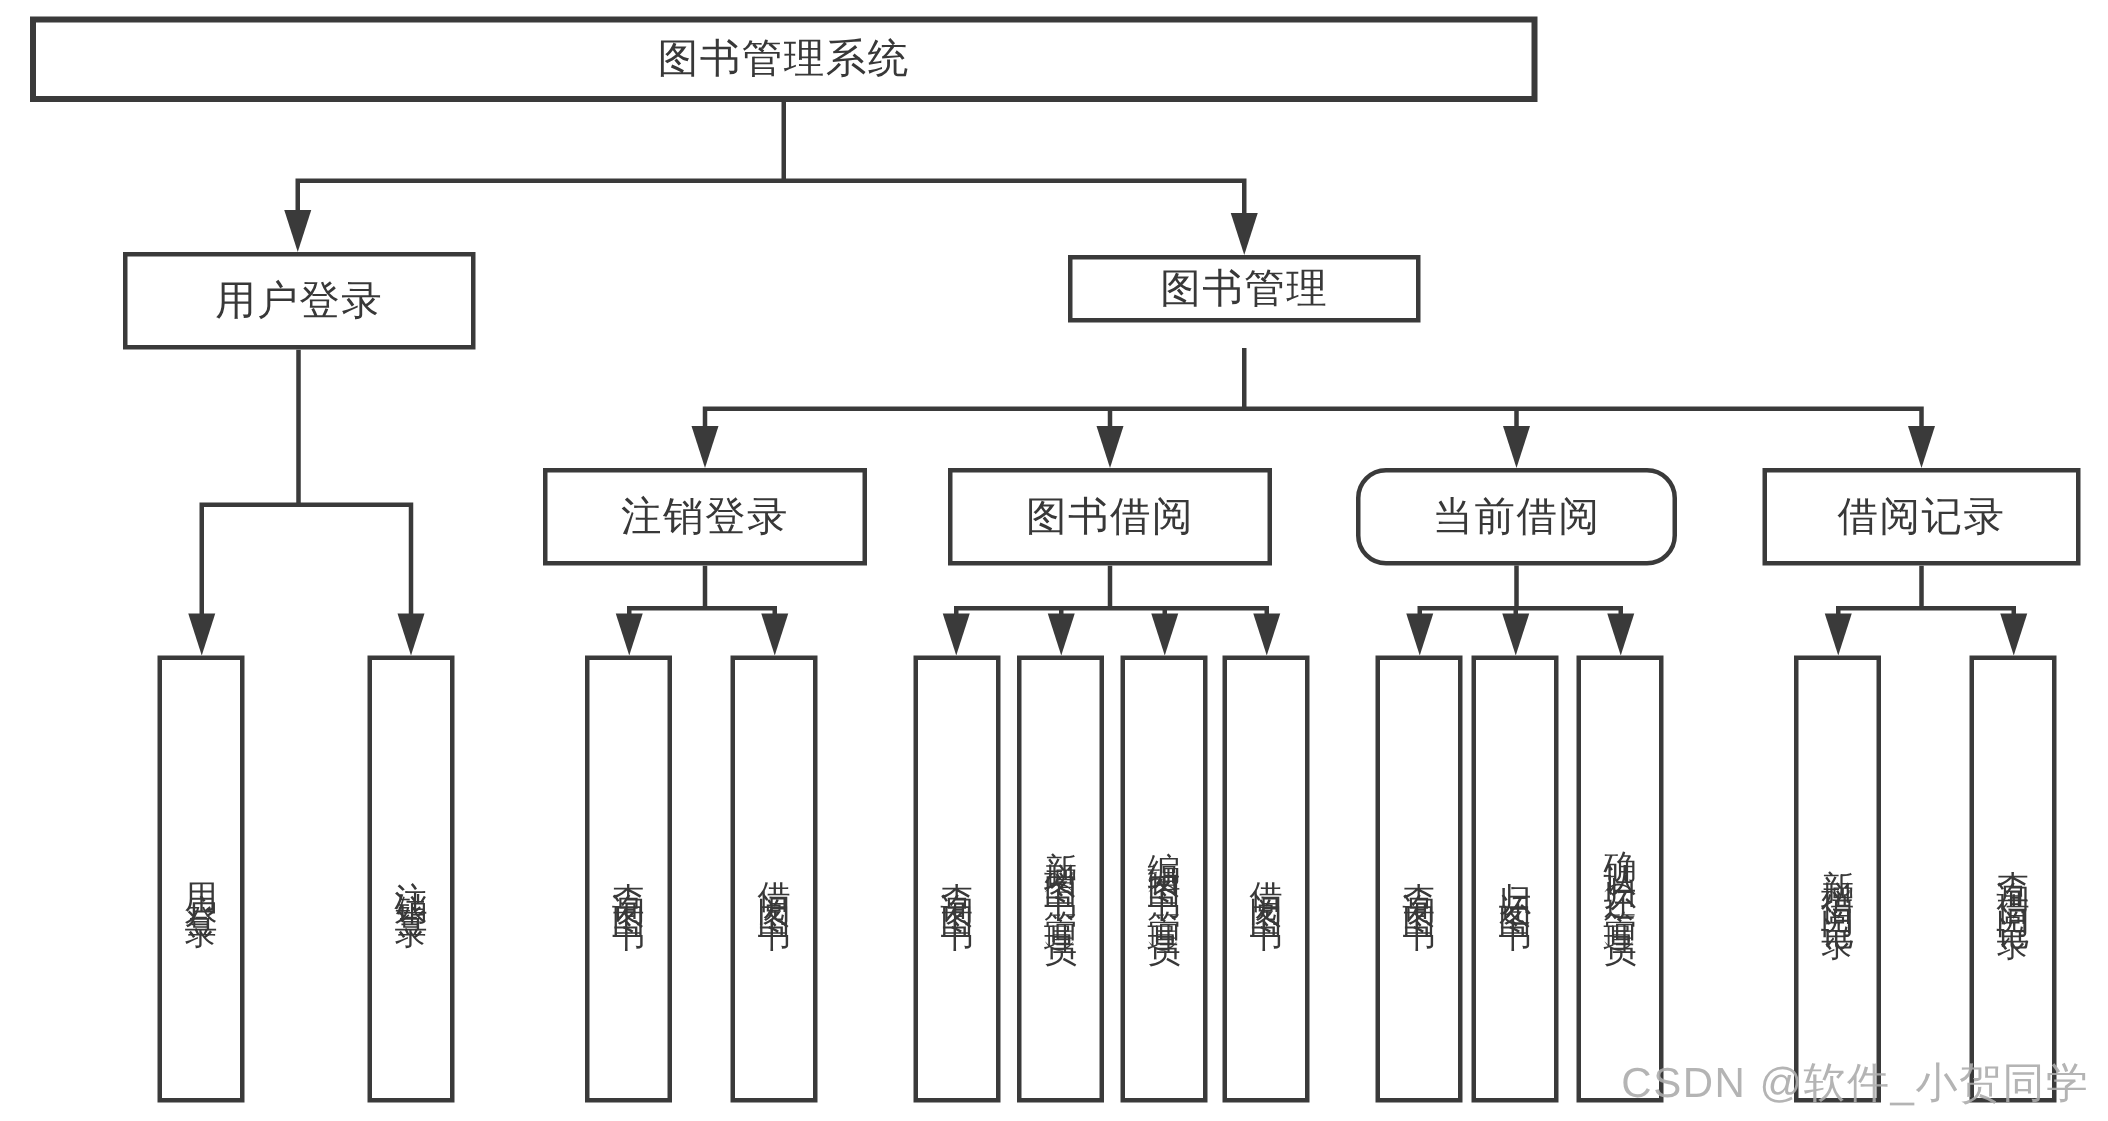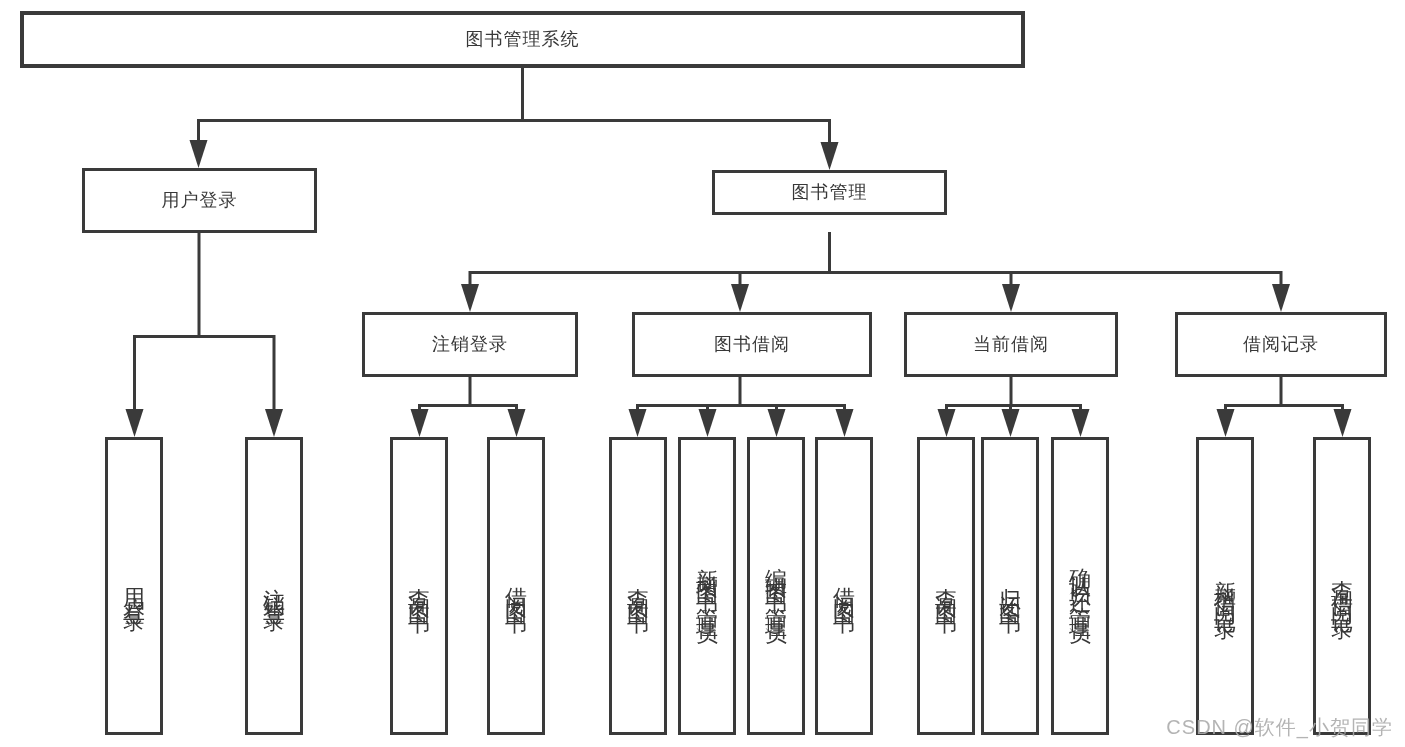--- a/index.html
+++ b/index.html
@@ -25,21 +25,21 @@
   }
   .box {
     position: absolute;
     box-sizing: border-box;
     border: 3px solid #3a3a3a;
     background: #ffffff;
     display: flex;
     align-items: center;
     justify-content: center;
     color: #383838;
-    font-size: 18px;
+    font-size: 27px;
     letter-spacing: 1px;
     text-align: center;
     line-height: 1.1;
   }
   .root-box {
     border-width: 4px;
     left: 20px; top: 11px; width: 1005px; height: 57px;
   }
   .leaf {
     top: 437px;
@@ -48,21 +48,21 @@
     writing-mode: vertical-rl;
     text-orientation: mixed;
     font-size: 22px;
     letter-spacing: 8px;
     line-height: 1;
   }
   .watermark {
     position: absolute;
     right: 12px;
     bottom: 6px;
-    font-size: 20px;
+    font-size: 28px;
     color: rgba(172, 172, 172, 0.9);
     letter-spacing: 1px;
     z-index: 10;
     white-space: nowrap;
   }
 </style>
 </head>
 <body>
 
 <div class="canvas">
@@ -114,24 +114,24 @@
   <div class="box" style="left:82px; top:168px; width:235px; height:65px;">
     <span>用户登录</span>
   </div>
   <div class="box" style="left:712px; top:170px; width:235px; height:45px;">
     <span>图书管理</span>
   </div>
 
   <div class="box" style="left:362px; top:312px; width:216px; height:65px;">
     <span>注销登录</span>
   </div>
-  <div class="box" style="left:632px; top:312px; width:240px; height:65px;">
+  <div class="box" style="left:632px; top:312px; width:216px; height:65px;">
     <span>图书借阅</span>
   </div>
-  <div class="box" style="left:904px; top:312px; width:214px; height:65px;">
+  <div class="box" style="left:904px; top:312px; width:214px; height:65px;border-radius:20px;">
     <span>当前借阅</span>
   </div>
   <div class="box" style="left:1175px; top:312px; width:212px; height:65px;">
     <span>借阅记录</span>
   </div>
 
   <div class="box leaf" style="left:105px;">
     <span>用户登录</span>
   </div>
   <div class="box leaf" style="left:245px;">

